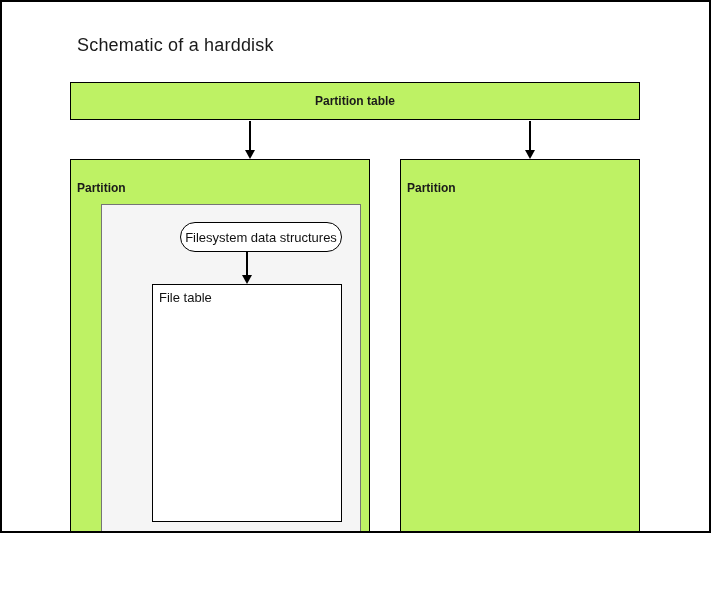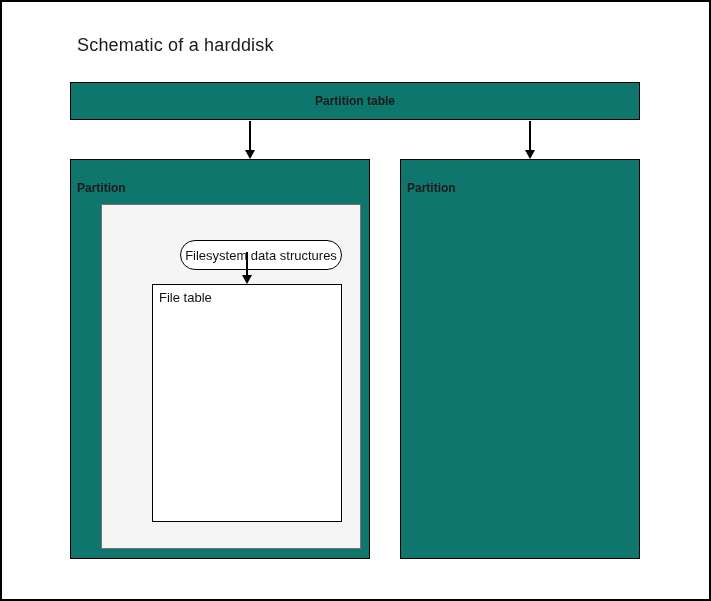--- a/index.html
+++ b/index.html
@@ -4,42 +4,42 @@
 <style>
   html, body {
     margin: 0;
     padding: 0;
     background: #ffffff;
     font-family: "Liberation Sans", sans-serif;
   }
   .canvas {
     position: relative;
     width: 711px;
-    height: 601px;
+    height: 533px;
     box-sizing: border-box;
     border: 2px solid #000000;
     background: #ffffff;
     overflow: hidden;
   }
   .title {
     position: absolute;
     left: 75px;
     top: 33px;
     margin: 0;
     font-size: 18px;
     font-weight: 400;
     color: #1a1a1a;
     letter-spacing: 0.2px;
   }
   .box {
     position: absolute;
     box-sizing: border-box;
   }
   .gray {
-    background: #0f766e;
+    background: #bef264;
     border: 1.5px solid #000000;
   }
   .white {
     background: #ffffff;
     border: 1px solid #000000;
   }
   .partition-table {
     left: 68px; top: 80px;
     width: 570px; height: 38px;
     display: flex;
@@ -68,21 +68,21 @@
   }
   .inner-light {
     position: absolute;
     left: 30px; top: 44px;
     width: 260px; height: 345px;
     box-sizing: border-box;
     background: #f5f5f5;
     border: 1px solid #757575;
   }
   .fs-box {
-    left: 78px; top: 35px;
+    left: 78px; top: 17px;
     width: 162px; height: 30px;
     display: flex;
     align-items: center;
     justify-content: center;
     border-radius: 15px;
   }
   .fs-label {
     font-size: 13px;
     font-weight: 400;
     color: #111111;

